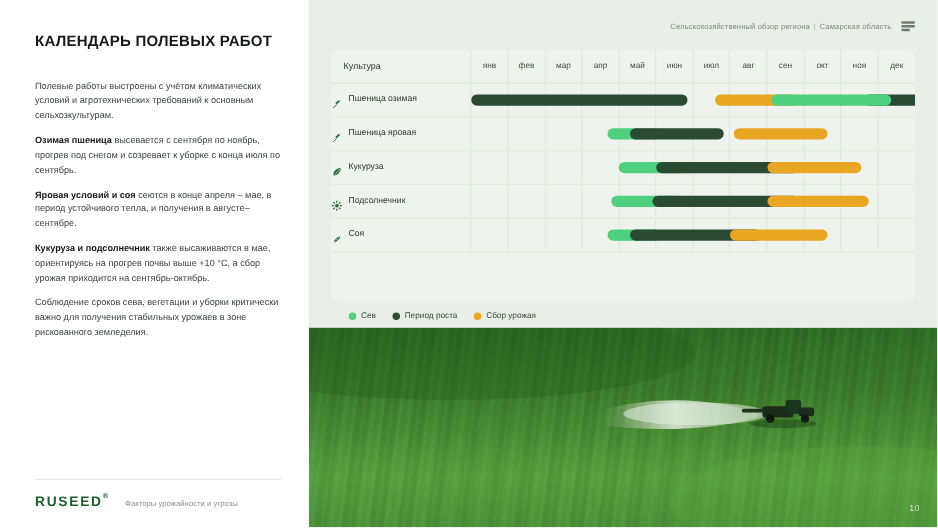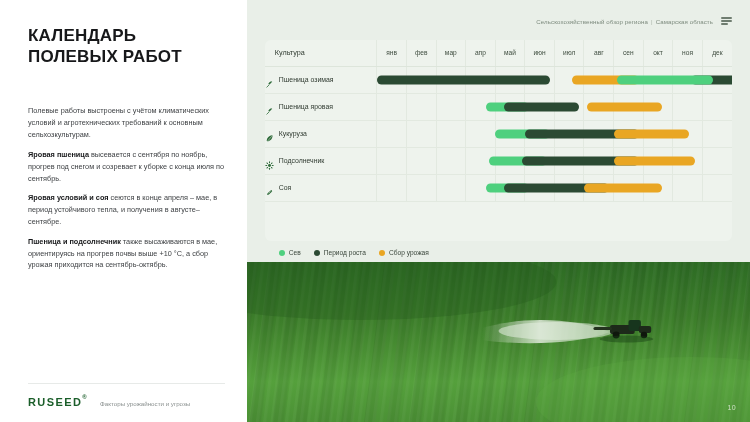--- a/index.html
+++ b/index.html
@@ -11,25 +11,25 @@
   }
   .slide { position:relative; width:750px; height:422px; display:flex; background:#ffffff; }
 
   
   .left {
     width:262px; height:422px; background:#ffffff;
     padding:22px 22px 0 28px; position:relative;
     display:flex; flex-direction:column;
   }
   .title {
-    font-size:17px; font-weight:bold; letter-spacing:0.2px;
+    font-size:12px; font-weight:bold; letter-spacing:0.2px;
     color:#17181a; line-height:1.22; text-transform:uppercase;
     margin-top:4px;
   }
-  .body-copy { margin-top:38px; }
+  .body-copy { margin-top:22px; }
   .para {
     font-size:7.3px; line-height:1.62; color:#3c3f42; margin-bottom:8px;
   }
   .para b { color:#17181a; font-weight:bold; }
   .footer-left {
     position:absolute; left:28px; bottom:14px;
     display:flex; align-items:flex-end; gap:12px;
   }
   .logo {
     font-size:11px; font-weight:bold; letter-spacing:1.4px;
@@ -120,27 +120,30 @@
 <div class="slide">
 
   <div class="left">
     <div class="title">КАЛЕНДАРЬ ПОЛЕВЫХ РАБОТ</div>
 
     <div class="body-copy">
       <p class="para">
         <b></b><span>Полевые работы выстроены с учётом климатических условий и агротехнических требований к основным сельхозкультурам.</span>
       </p>
       <p class="para">
-        <b>Яровая пшеница</b><span> высевается с сентября по ноябрь, прогрев под снегом и созревает к уборке с конца июля по сентябрь.</span>
+        <b>Озимая пшеница</b><span> высевается с сентября по ноябрь, прогрев под снегом и созревает к уборке с конца июля по сентябрь.</span>
       </p>
       <p class="para">
         <b>Яровая условий и соя</b><span> сеются в конце апреля – мае, в период устойчивого тепла, и получения в августе–сентябре.</span>
       </p>
       <p class="para">
-        <b>Пшеница и подсолнечник</b><span> также высаживаются в мае, ориентируясь на прогрев почвы выше +10 °С, а сбор урожая приходится на сентябрь-октябрь.</span>
+        <b>Кукуруза и подсолнечник</b><span> также высаживаются в мае, ориентируясь на прогрев почвы выше +10 °С, а сбор урожая приходится на сентябрь-октябрь.</span>
+      </p>
+      <p class="para">
+        <b></b><span>Соблюдение сроков сева, вегетации и уборки критически важно для получения стабильных урожаев в зоне рискованного земледелия.</span>
       </p>
     </div>
 
     <div class="hr-left"></div>
     <div class="footer-left">
       <div class="logo"><span>RUSEED</span><sup>®</sup></div>
       <div class="footer-note">Факторы урожайности и угрозы</div>
     </div>
   </div>
 

